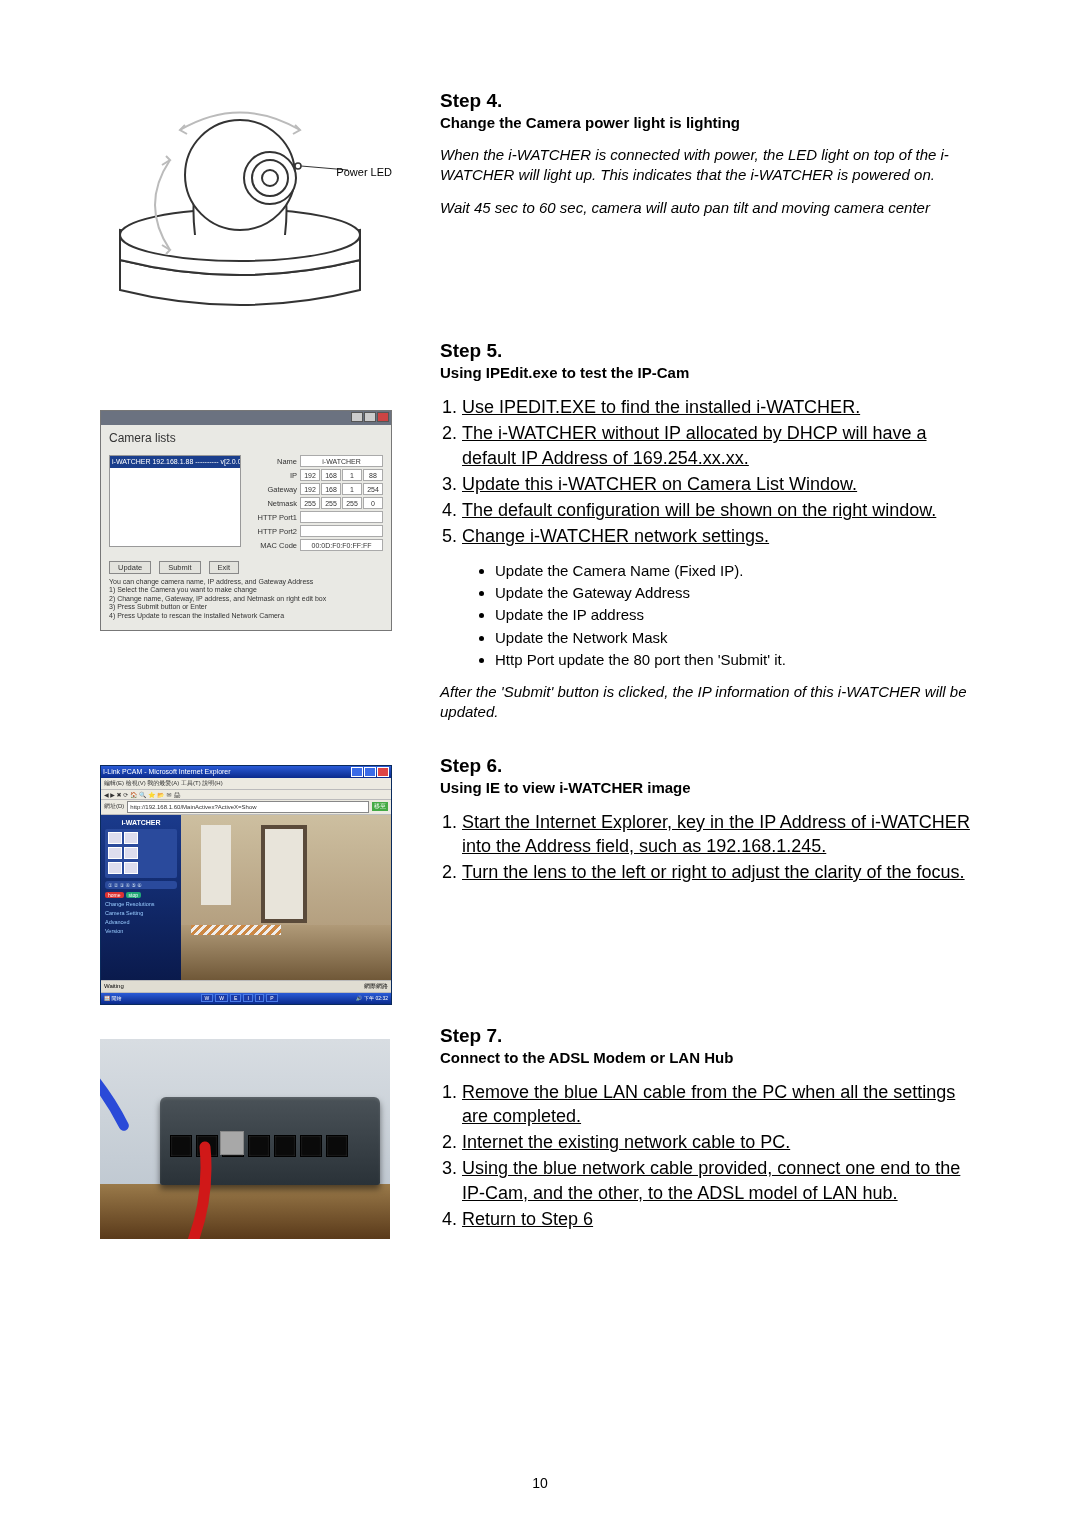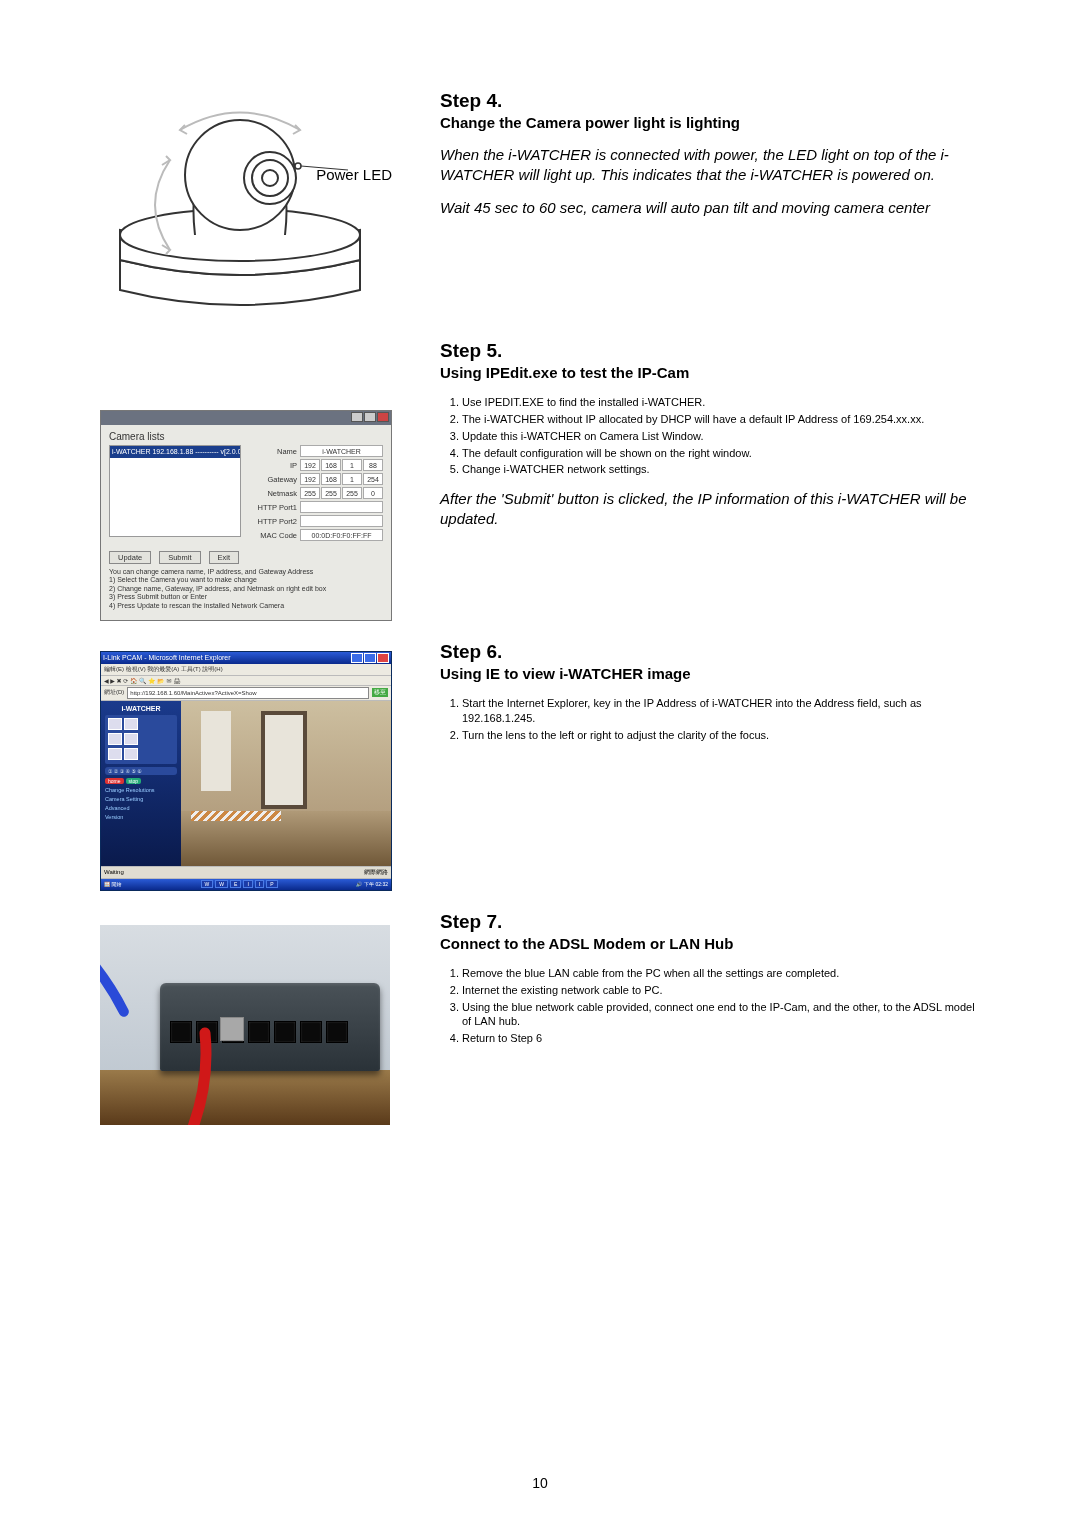--- a/index.html
+++ b/index.html
@@ -44,22 +44,23 @@
   }
   p {
     margin: 0 0 12px 0;
     line-height: 1.35;
     font-size: 15px;
     font-style: italic;
   }
   ol {
     margin: 8px 0 12px 0;
     padding-left: 22px;
-    font-size: 11px;
+    font-size: 18px;
     line-height: 1.35;
+    text-decoration: underline;
   }
   ol li {
     margin-bottom: 2px;
   }
   ul.bullets {
     list-style: disc;
     margin: 0 0 12px 0;
     padding-left: 55px;
     font-size: 15px;
     line-height: 1.35;
@@ -80,21 +81,21 @@
   .camera-fig {
     position: relative;
     width: 280px;
     height: 230px;
   }
   .camera-fig svg { width: 100%; height: 100%; }
   .power-led-label {
     position: absolute;
     top: 76px;
     right: -12px;
-    font-size: 15px;
+    font-size: 11px;
   }
 
   
   .ipedit-window {
     width: 290px;
     margin-top: -10px;
     border: 1px solid #777;
     font-size: 7.5px;
     background: #e9e9e4;
     color: #333;
@@ -103,21 +104,21 @@
     background: #6b7280;
     height: 12px;
     display: flex;
     justify-content: flex-end;
     padding: 1px 2px;
     gap: 1px;
   }
   .tb-btn { width: 10px; height: 8px; background: #c44; border: 1px solid #555; }
   .tb-btn.min, .tb-btn.max { background: #ccc; }
   .ipedit-body { padding: 6px 8px 10px 8px; }
-  .camera-list-label { font-size: 10px; margin-bottom: 3px; }
+  .camera-list-label { font-size: 12px; margin-bottom: 10px; }
   .camera-list-row { display: flex; gap: 14px; }
   .camera-list {
     border: 1px solid #999;
     background: #fff;
     width: 145px;
     height: 90px;
     overflow: hidden;
   }
   .camera-list .sel {
     background: #1a3e8c;
@@ -387,20 +388,27 @@
     <div class="right-col">
       <h2 class="step-title">Step 5.</h2>
       <div class="step-subtitle">Using IPEdit.exe to test the IP-Cam</div>
       <ol>
         <li>Use IPEDIT.EXE to find the installed i-WATCHER.</li>
         <li>The i-WATCHER without IP allocated by DHCP will have a default IP Address of 169.254.xx.xx.</li>
         <li>Update this i-WATCHER on Camera List Window.</li>
         <li>The default configuration will be shown on the right window.</li>
         <li>Change i-WATCHER network settings.</li>
       </ol>
+      <ul class="bullets">
+        <li>Update the Camera Name (Fixed IP).</li>
+        <li>Update the Gateway Address</li>
+        <li>Update the IP address</li>
+        <li>Update the Network Mask</li>
+        <li>Http Port update the 80 port then 'Submit' it.</li>
+      </ul>
       <p>After the 'Submit' button is clicked, the IP information of this i-WATCHER will be updated.</p>
     </div>
   </div>
 
   <div class="row">
     <div class="left-col">
       <div class="ie-window">
         <div class="ie-titlebar">
           <span>I-Link PCAM - Microsoft Internet Explorer</span>
           <span class="ie-title-btns">

